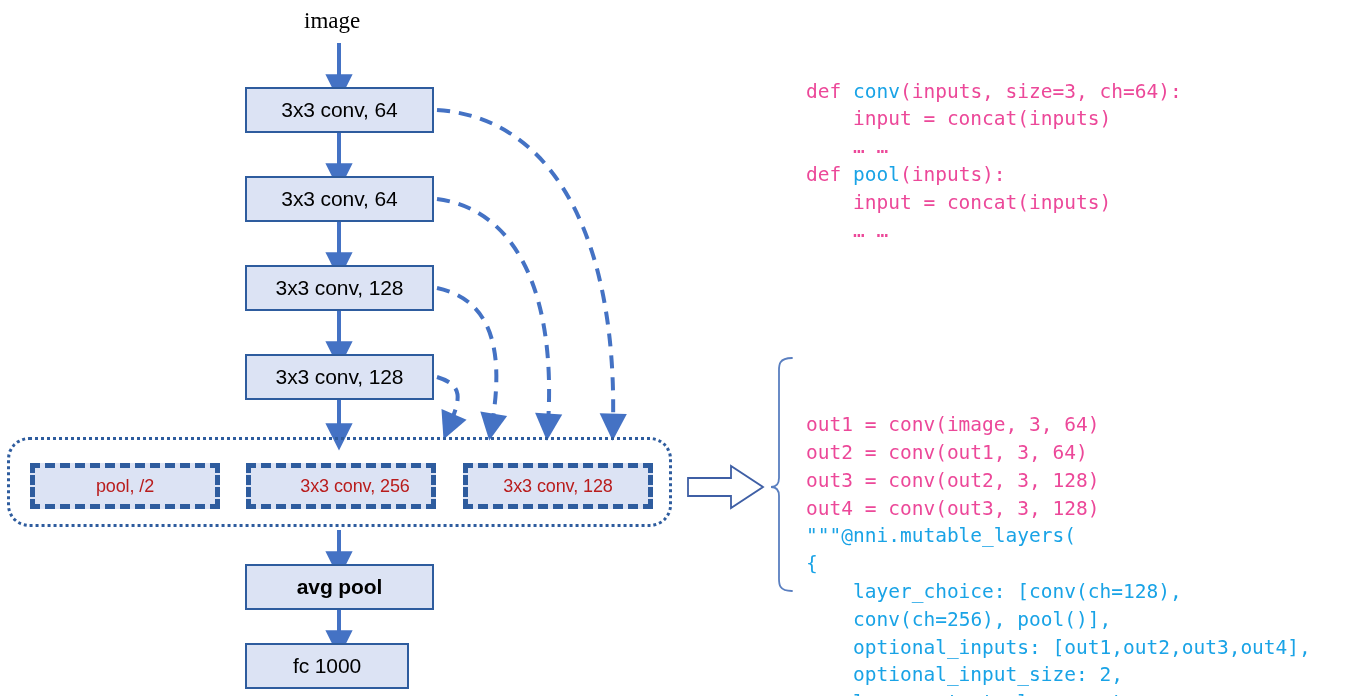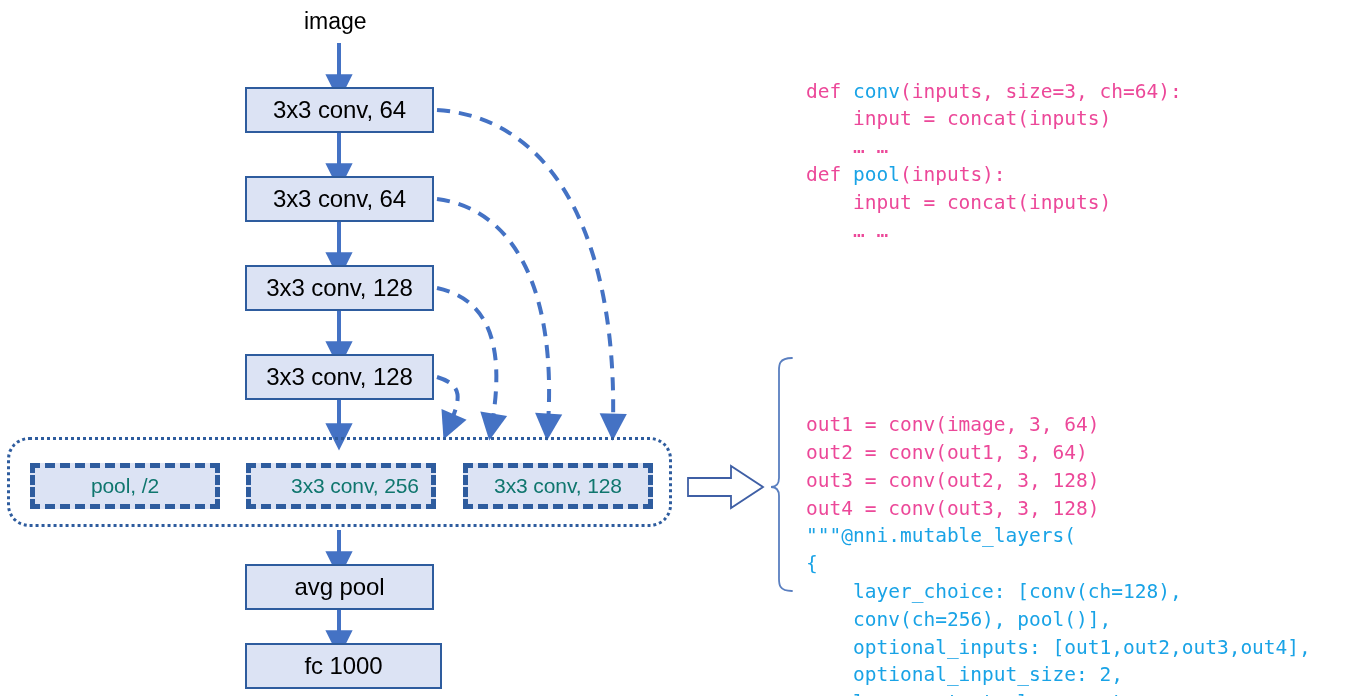--- a/index.html
+++ b/index.html
@@ -34,37 +34,37 @@
   
   .node {
     position: absolute;
     box-sizing: border-box;
     background: #dce3f4;
     border: 2.5px solid #2e5c9e;
     display: flex;
     align-items: center;
     justify-content: center;
     color: #000000;
-    font-size: 24px;
+    font-size: 21px;
     font-family: "Liberation Sans", sans-serif;
     letter-spacing: -0.1px;
     white-space: nowrap;
   }
 
   
   .node-dashed {
     position: absolute;
     box-sizing: border-box;
     background: #dce3f4;
     border: 5px dashed #2e5c9e;
     display: flex;
     align-items: center;
     justify-content: center;
-    color: #0f766e;
-    font-size: 21px;
+    color: #b91c1c;
+    font-size: 18px;
     font-family: "Liberation Sans", sans-serif;
     letter-spacing: -0.1px;
     white-space: nowrap;
   }
 
   
   #layer-group {
     position: absolute;
     left: 7px;
     top: 437px;
@@ -74,21 +74,21 @@
     border: 3px dotted #2e5c9e;
     border-radius: 22px;
     background: transparent;
   }
 
   
   .plain-label {
     position: absolute;
     color: #000000;
     font-size: 23px;
-    font-family: Liberation Sans, sans-serif;
+    font-family: Liberation Serif, serif;
     white-space: nowrap;
   }
 
   
   #code-panel {
     position: absolute;
     left: 806px;
     top: 22px;
     width: 556px;
     font-family: "DejaVu Sans Mono", "Liberation Mono", monospace;
@@ -160,23 +160,23 @@
   <div class="node" style="left:245px; top:354px; width:189px; height:46px;">3x3 conv, 128</div>
 
   <div id="layer-group"></div>
 
   <div class="node-dashed" style="left:30px; top:463px; width:190px; height:46px;">pool, /2</div>
 
   <div class="node-dashed" style="left:246px; top:463px; width:190px; height:46px;padding-left:28px;">3x3 conv, 256</div>
 
   <div class="node-dashed" style="left:463px; top:463px; width:190px; height:46px;">3x3 conv, 128</div>
 
-  <div class="node" style="left:245px; top:564px; width:189px; height:46px;">avg pool</div>
+  <div class="node" style="left:245px; top:564px; width:189px; height:46px;font-weight:bold;">avg pool</div>
 
-  <div class="node" style="left:245px; top:643px; width:197px; height:46px;">fc 1000</div>
+  <div class="node" style="left:245px; top:643px; width:164px; height:46px;">fc 1000</div>
 
   <div id="code-panel">
     <div id="code-block-1"><div class="code-line"><span class="c-teal">def </span><span class="c-blue-b">conv</span><span class="c-teal">(inputs, size=3, ch=64):</span></div><div class="code-line"><span class="c-teal">    input = concat(inputs)</span></div><div class="code-line"><span class="c-teal">    … …</span></div><div class="code-line"><span class="c-teal">def </span><span class="c-blue-b">pool</span><span class="c-teal">(inputs):</span></div><div class="code-line"><span class="c-teal">    input = concat(inputs)</span></div><div class="code-line"><span class="c-teal">    … …</span></div></div>
     <div class="code-gap-lg"></div>
     <div id="code-block-2"><div class="code-line"><span class="c-teal">out1 = conv(image, 3, 64)</span></div><div class="code-line"><span class="c-teal">out2 = conv(out1, 3, 64)</span></div><div class="code-line"><span class="c-teal">out3 = conv(out2, 3, 128)</span></div><div class="code-line"><span class="c-teal">out4 = conv(out3, 3, 128)</span></div><div class="code-line"><span class="c-blue">"""@nni.mutable_layers(</span></div><div class="code-line"><span class="c-blue">{</span></div><div class="code-line"><span class="c-blue">    layer_choice: [</span><span class="c-blue-b">conv</span><span class="c-blue">(ch=128),</span></div><div class="code-line"><span class="c-blue">    </span><span class="c-blue-b">conv</span><span class="c-blue">(ch=256), </span><span class="c-blue-b">pool</span><span class="c-blue">()],</span></div><div class="code-line"><span class="c-blue">    optional_inputs: [out1,out2,out3,out4],</span></div><div class="code-line"><span class="c-blue">    optional_input_size: 2,</span></div><div class="code-line"><span class="c-blue">    layer_output: layer_out</span></div></div>
   </div>
 
 </div>
 
 </body></html>

